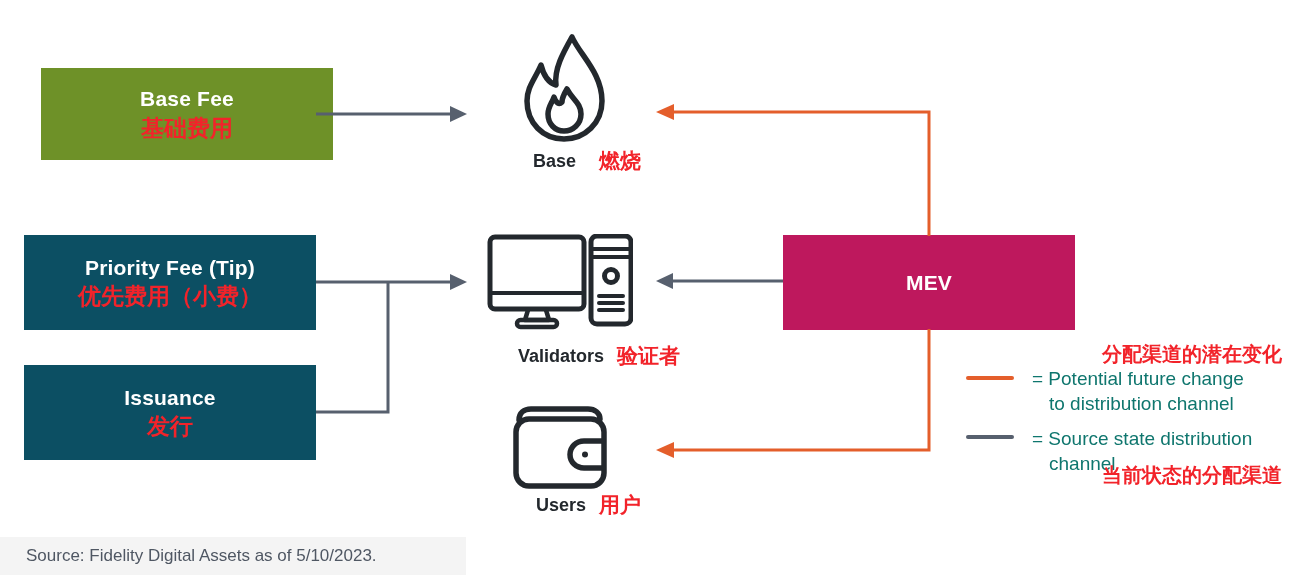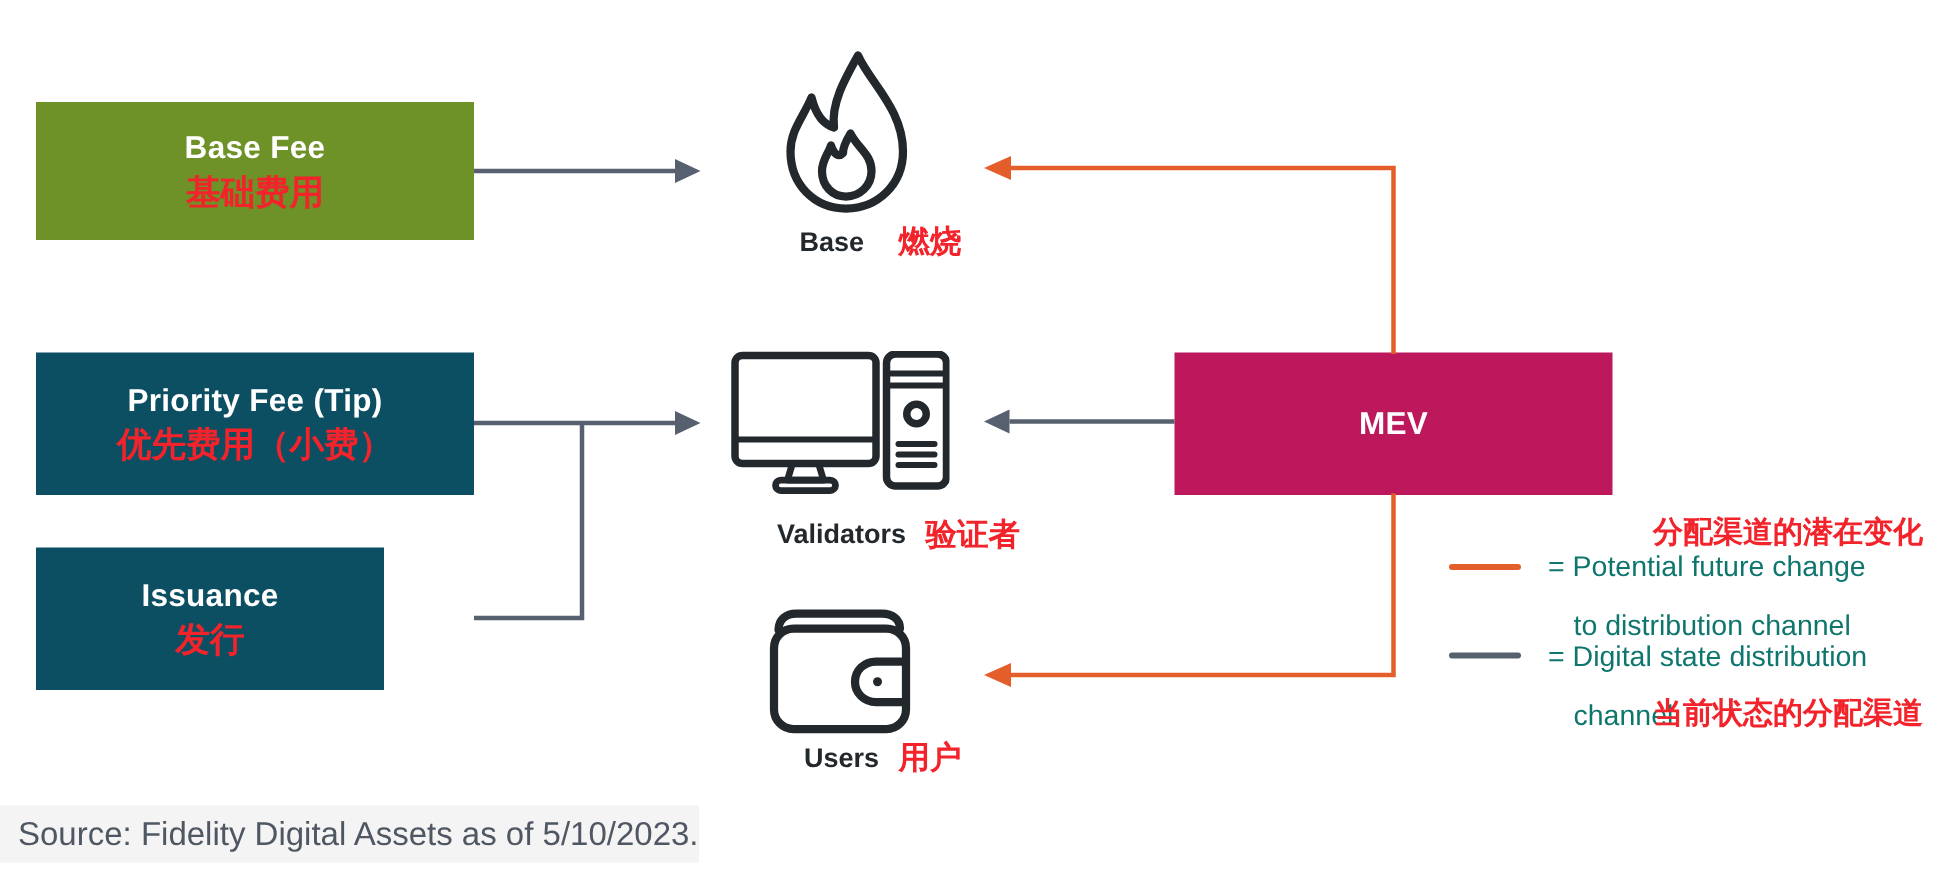--- a/index.html
+++ b/index.html
@@ -26,47 +26,47 @@
   .orange-fill{fill:#e45e2b;}
   
   .icon-stroke{stroke:#23282d;fill:none;stroke-linecap:round;stroke-linejoin:round;}
   
   .node-label{position:absolute;display:flex;align-items:center;white-space:nowrap;}
   .node-en{color:#23282d;font-weight:bold;font-size:18px;}
   .node-zh{color:#f2232a;font-size:21px;font-weight:bold;}
   
   .legend-zh{position:absolute;color:#f2232a;font-size:20px;font-weight:bold;width:252px;text-align:right;white-space:nowrap;}
   .legend-text{position:absolute;color:#0f766e;font-size:19px;line-height:25px;white-space:nowrap;}
-  .legend-text .indent{margin-left:17px;margin-top:14px;}
+  .legend-text .indent{margin-left:17px;}
   .swatch{position:absolute;width:48px;height:4px;border-radius:2px;}
   .swatch-orange{background:#e45e2b;}
   .swatch-gray{background:#57606e;}
   
   .source-strip{
     position:absolute;left:0;top:537px;width:466px;height:38px;background:#f4f4f4;
     display:flex;align-items:center;
   }
-  .source-text{color:#4f5763;font-size:22px;padding-left:12px;white-space:nowrap;}
+  .source-text{color:#4f5763;font-size:17px;padding-left:12px;white-space:nowrap;margin-left:14px;}
 </style>
 </head>
 <body>
 
 <div class="canvas">
 
-  <div class="box box-green" style="left:24px;top:68px;width:292px;height:92px;">
+  <div class="box box-green" style="left:41px;top:68px;width:292px;height:92px;">
     <div class="box-en">Base Fee</div>
     <div class="box-zh">基础费用</div>
   </div>
 
   <div class="box box-teal" style="left:24px;top:235px;width:292px;height:95px;">
     <div class="box-en">Priority Fee (Tip)</div>
     <div class="box-zh">优先费用（小费）</div>
   </div>
 
-  <div class="box box-teal" style="left:24px;top:365px;width:232px;height:95px;">
+  <div class="box box-teal" style="left:24px;top:365px;width:292px;height:95px;">
     <div class="box-en">Issuance</div>
     <div class="box-zh">发行</div>
   </div>
 
   <div class="box box-orange" style="left:783px;top:235px;width:292px;height:95px;">
     <div class="box-en">MEV</div>
   </div>
 
   <svg class="overlay" viewBox="0 0 1290 587">
 
@@ -146,21 +146,21 @@
   <div class="legend-zh" style="left:1030px;top:341px;">分配渠道的潜在变化</div>
 
   <div class="swatch swatch-orange" style="left:966px;top:376px;"></div>
   <div class="legend-text" style="left:1032px;top:366px;">
     <div>= Potential future change</div>
     <div class="indent">to distribution channel</div>
   </div>
 
   <div class="swatch swatch-gray" style="left:966px;top:435px;"></div>
   <div class="legend-text" style="left:1032px;top:426px;">
-    <div>= Digital state distribution</div>
+    <div>= Source state distribution</div>
     <div class="indent">channel</div>
   </div>
 
   <div class="legend-zh" style="left:1030px;top:462px;">当前状态的分配渠道</div>
 
   <div class="source-strip">
     <span class="source-text">Source: Fidelity Digital Assets as of 5/10/2023.</span>
   </div>
 
 </div>

